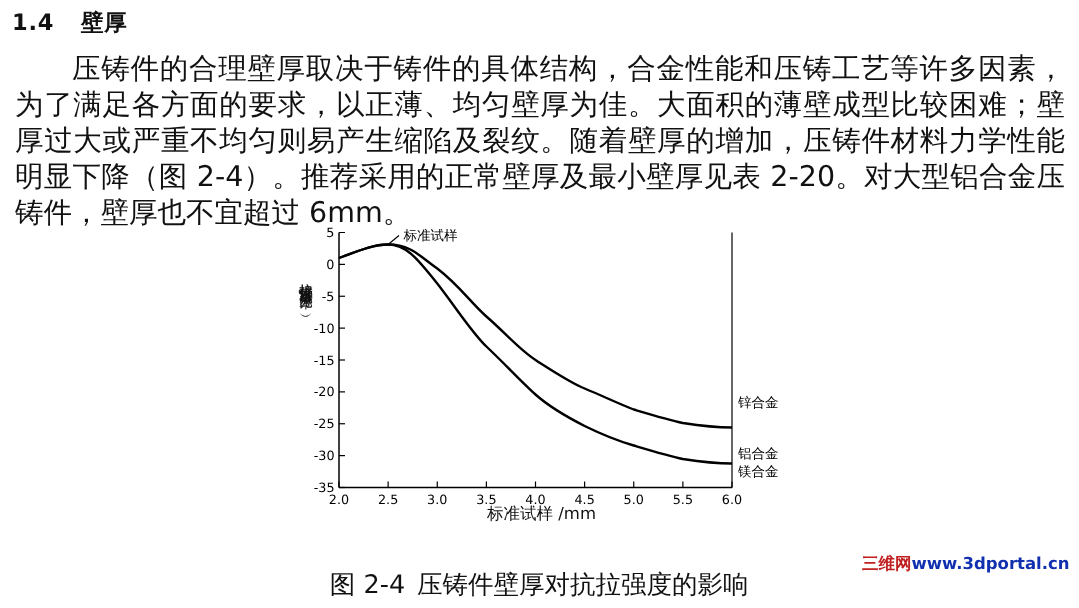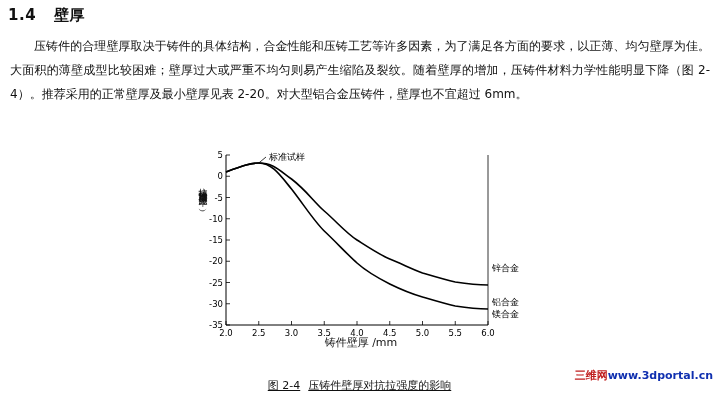--- a/index.html
+++ b/index.html
@@ -32,21 +32,21 @@
   }
   .heading .num {
     margin-right: 18px;
   }
   
   .bodytext {
     position: absolute;
     left: 10px;
     top: 34px;
     width: 700px;
-    font-size: 12px;
+    font-size: 19px;
     line-height: 24px;
     text-align: justify;
     text-justify: inter-ideograph;
   }
   .bodytext p {
     margin: 0;
     text-indent: 2em;
   }
   
   .figure {
@@ -83,22 +83,21 @@
     width: 330px;
     text-align: center;
     font-size: 11px;
   }
   .caption {
     position: absolute;
     left: 0;
     top: 378px;
     width: 719px;
     text-align: center;
-    font-size: 11px;
-    text-decoration: underline;
+    font-size: 17px;
   }
   .caption .cap-num {
     margin-right: 8px;
   }
   .watermark {
     position: absolute;
     right: 6px;
     bottom: 22px;
     font-size: 11px;
     font-weight: bold;
@@ -197,21 +196,21 @@
       <g>
         <text class="svg-text" x="296" y="126" font-size="9" fill="#000">锌合金</text>
       </g>
 
       <g>
         <text class="svg-text" x="296" y="160" font-size="9" fill="#000">铝合金</text>
         <text class="svg-text" x="296" y="172" font-size="9" fill="#000">镁合金</text>
       </g>
     </svg>
 
-    <div class="xlabel">铸件壁厚 /mm</div>
+    <div class="xlabel">标准试样 /mm</div>
   </div>
 
   <div class="caption">
     <span class="cap-num">图 2-4</span><span>压铸件壁厚对抗拉强度的影响</span>
   </div>
 
   <div class="watermark">
     <span class="wm-cn">三维网</span><span class="wm-url">www.3dportal.cn</span>
   </div>
 

